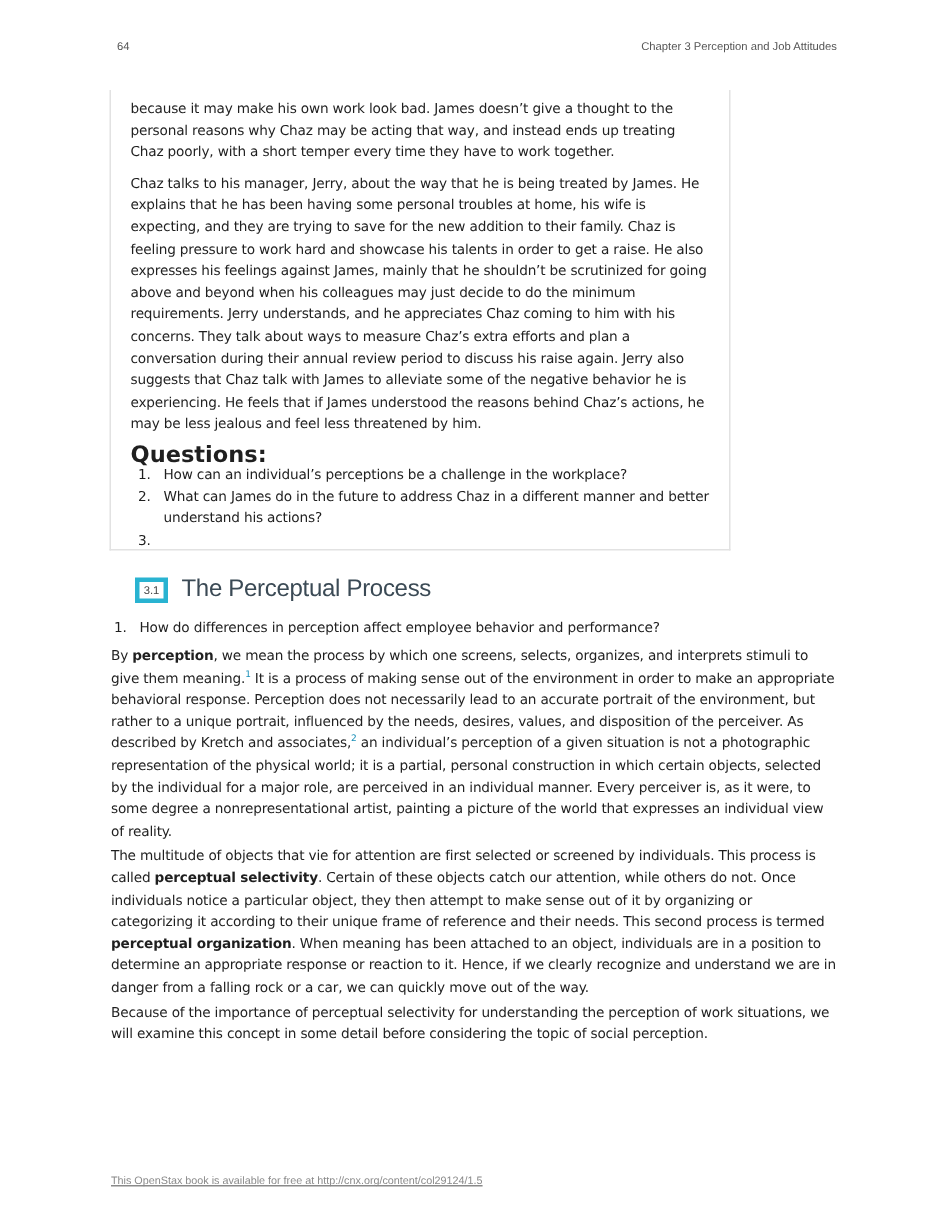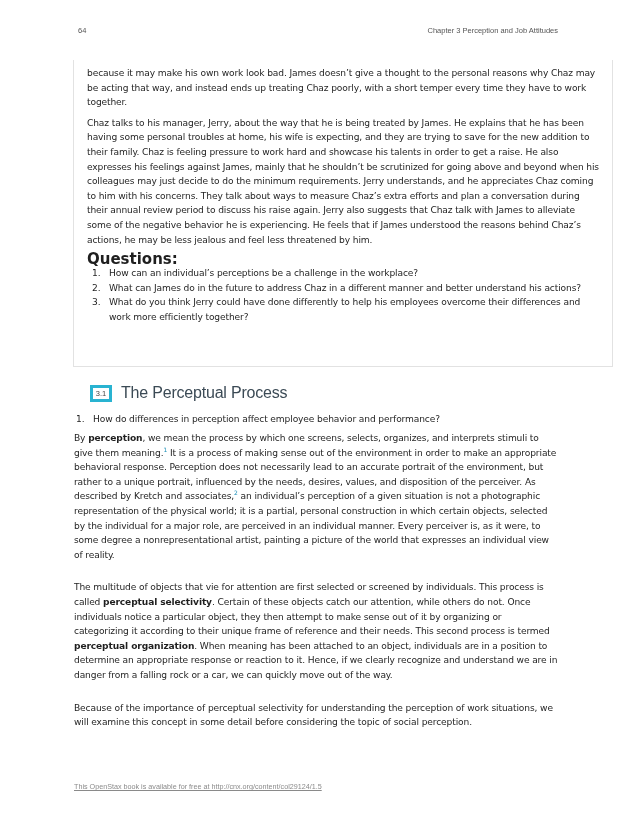--- a/index.html
+++ b/index.html
@@ -2,59 +2,59 @@
 <html><head>
   <meta charset="utf-8">
   <style>
     html, body { margin: 0; padding: 0; background: #ffffff; }
     body { width: 630px; height: 815px; position: relative; overflow: hidden;
       font-family: "DejaVu Sans", sans-serif; color: #1f1f1f; }
     .hdr { position: absolute; top: 26px; font-family: "Liberation Sans", sans-serif;
       font-size: 7.5px; color: #555; }
     .hdr-left { left: 62px; margin-left: 16px; }
     .hdr-right { right: 72px; text-align: center; }
-    .box { position: absolute; left: 73px; top: 60px; width: 540px; height: 307px;
+    .box { position: absolute; left: 73px; top: 60px; width: 414px; height: 307px;
       border-left: 1px solid #e2e2e2; border-right: 1px solid #e2e2e2; border-bottom: 1px solid #e2e2e2;
       box-sizing: border-box; padding: 6px 12px 0 13px; }
     p { margin: 0; font-size: 9.1px; line-height: 14.6px; letter-spacing: -0.12px; }
     .box p + p { margin-top: 6px; }
     .q-title { font-weight: bold; font-size: 15px; margin-top: 5px; line-height: 14px; }
     ol { margin: 0; padding: 0; list-style: none; }
     ol li { position: relative; padding-left: 22px; font-size: 9.1px; line-height: 14.6px; letter-spacing: -0.12px; }
     ol li .num { position: absolute; left: 5px; top: 0; }
     .sec { position: absolute; left: 74px; top: 384px; display: flex; align-items: center; padding-left: 16px; }
     .sec-num { width: 22px; height: 17px; border: 3px solid #29b3d1; box-sizing: border-box;
       font-family: "Liberation Sans", sans-serif; font-size: 7.5px; color: #444;
       display: flex; align-items: center; justify-content: center; }
     .sec-title { margin-left: 9px; font-family: "Liberation Sans", sans-serif; font-size: 16px;
       color: #3b4a55; letter-spacing: -0.2px; }
     .objectives { position: absolute; left: 74px; top: 412px; width: 480px; }
     .objectives li { padding-left: 19px; }
     .objectives li .num { left: 2px; }
     .body { position: absolute; left: 74px; top: 431px; width: 484px; }
-    .body p + p { margin-top: 18px; }
+    .body p + p { margin-top: 2px; }
     sup { font-size: 6px; color: #1a8fb8; vertical-align: 4px; line-height: 0; }
     b { font-weight: bold; }
     .footer { position: absolute; left: 74px; top: 782px; font-family: "Liberation Sans", sans-serif;
       font-size: 7.2px; color: #8a8a8a; text-decoration: underline; }
   </style>
 </head>
 <body>
 
 <div class="hdr hdr-left">64</div>
 <div class="hdr hdr-right">Chapter 3 Perception and Job Attitudes</div>
 
 <div class="box">
   <p>because it may make his own work look bad. James doesn’t give a thought to the personal reasons why Chaz may be acting that way, and instead ends up treating Chaz poorly, with a short temper every time they have to work together.</p>
   <p>Chaz talks to his manager, Jerry, about the way that he is being treated by James. He explains that he has been having some personal troubles at home, his wife is expecting, and they are trying to save for the new addition to their family. Chaz is feeling pressure to work hard and showcase his talents in order to get a raise. He also expresses his feelings against James, mainly that he shouldn’t be scrutinized for going above and beyond when his colleagues may just decide to do the minimum requirements. Jerry understands, and he appreciates Chaz coming to him with his concerns. They talk about ways to measure Chaz’s extra efforts and plan a conversation during their annual review period to discuss his raise again. Jerry also suggests that Chaz talk with James to alleviate some of the negative behavior he is experiencing. He feels that if James understood the reasons behind Chaz’s actions, he may be less jealous and feel less threatened by him.</p>
   <div class="q-title">Questions:</div>
   <ol>
     <li><span class="num">1.</span><span>How can an individual’s perceptions be a challenge in the workplace?</span></li>
     <li><span class="num">2.</span><span>What can James do in the future to address Chaz in a different manner and better understand his actions?</span></li>
-    <li><span class="num">3.</span><span>What do you think Jerry could have done differently to help his employees overcome their differences and work more efficiently together?</span></li>
+    <li><span class="num">3.</span></li>
   </ol>
 </div>
 
 <div class="sec">
   <div class="sec-num">3.1</div>
   <div class="sec-title">The Perceptual Process</div>
 </div>
 
 <ol class="objectives">
   <li><span class="num">1.</span><span>How do differences in perception affect employee behavior and performance?</span></li>

